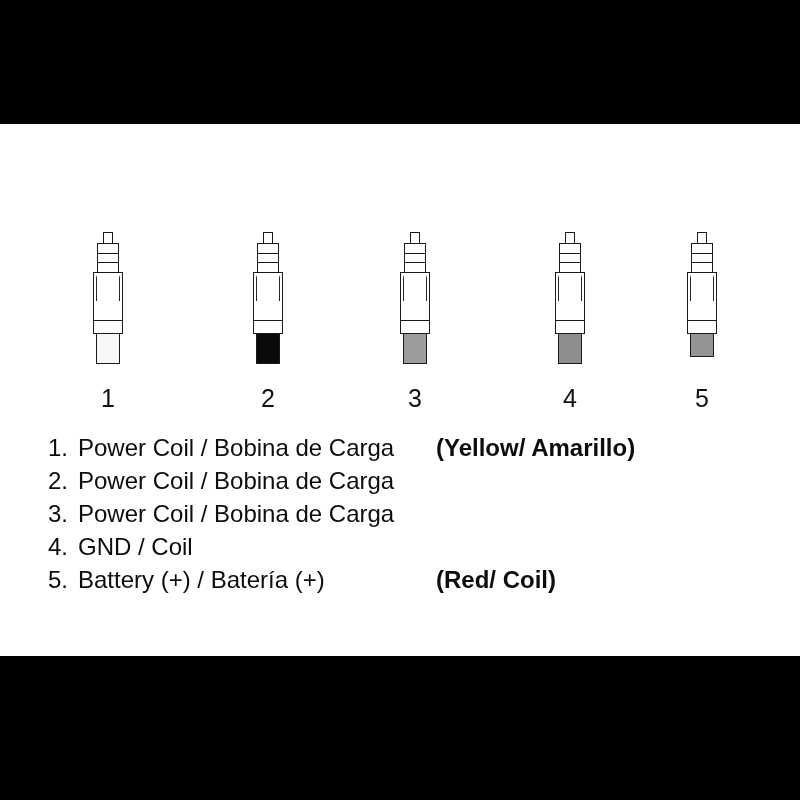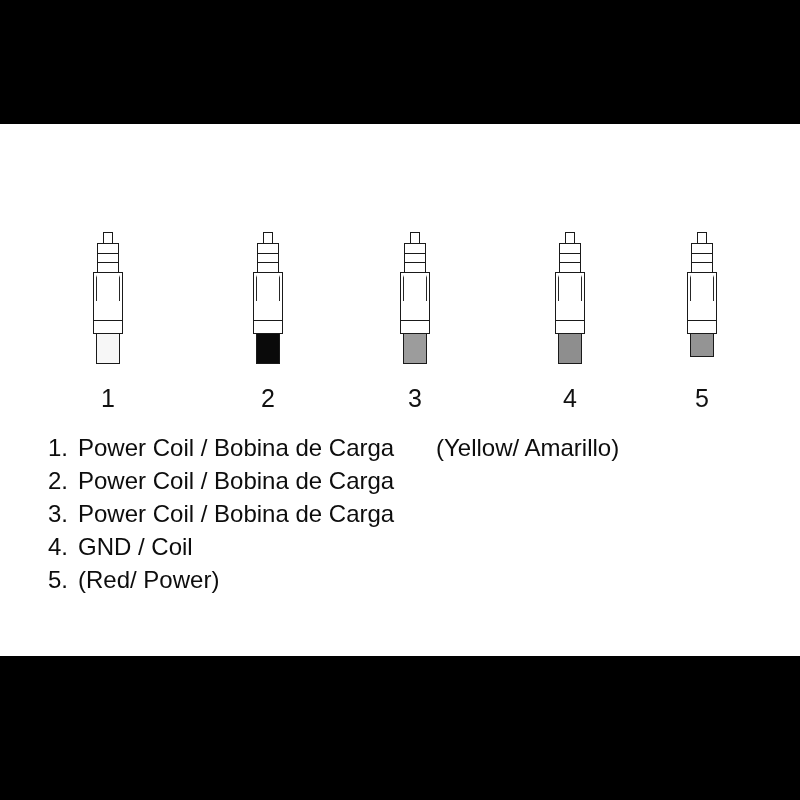--- a/index.html
+++ b/index.html
@@ -175,20 +175,21 @@
   .legend-num {
     width: 30px;
     flex: 0 0 30px;
   }
   .legend-name {
     width: 358px;
     flex: 0 0 358px;
   }
   .legend-color {
     flex: 0 0 auto;
+    font-weight: bold;
   }
 </style>
 </head>
 <body>
 
 <div id="stage">
 
   <div class="letterbox-top"></div>
 
   <div class="canvas">
@@ -300,21 +301,22 @@
       <div class="legend-row">
         <span class="legend-num">3.</span>
         <span class="legend-name">Power Coil / Bobina de Carga</span>
       </div>
       <div class="legend-row">
         <span class="legend-num">4.</span>
         <span class="legend-name">GND / Coil</span>
       </div>
       <div class="legend-row">
         <span class="legend-num">5.</span>
-        <span class="legend-color">(Red/ Power)</span>
+        <span class="legend-name">Battery (+) / Batería (+)</span>
+        <span class="legend-color">(Red/ Coil)</span>
       </div>
     </div>
 
   </div>
 
   <div class="letterbox-bottom"></div>
 
 </div>
 
 </body></html>

